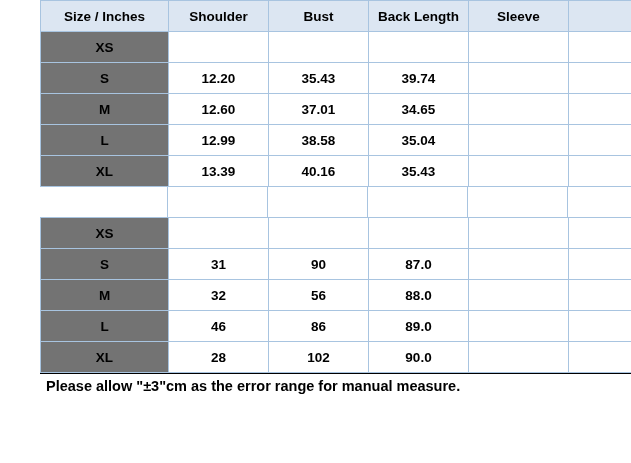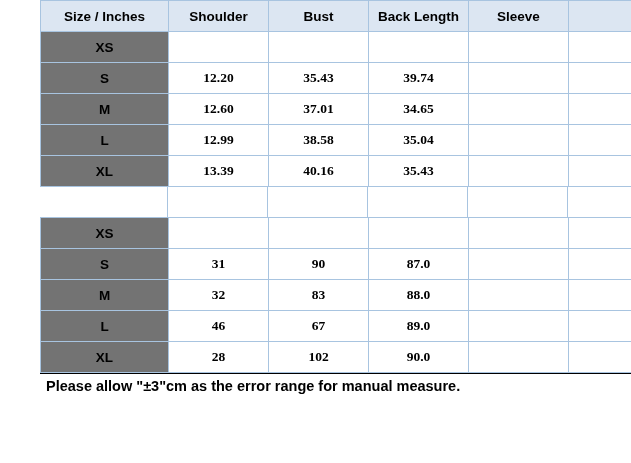--- a/index.html
+++ b/index.html
@@ -49,21 +49,20 @@
   }
   tr.head td.blank-tail {
     background: #dce6f2;
   }
   
   td.col-size {
     background: #737373;
   }
   td.data {
     background: #ffffff;
-    font-family: Liberation Serif, serif;
   }
   td.tail {
     background: #ffffff;
     border-top: 1px solid #a8c4e0;
     border-bottom: 1px solid #a8c4e0;
     border-right: none;
     border-left: 1px solid #a8c4e0;
   }
   
   .spacer {
@@ -195,29 +194,29 @@
         <td class="col-size">S</td>
         <td class="data">31</td>
         <td class="data">90</td>
         <td class="data">87.0</td>
         <td class="data"></td>
         <td class="tail"></td>
       </tr>
       <tr>
         <td class="col-size">M</td>
         <td class="data">32</td>
-        <td class="data">83</td>
+        <td class="data">56</td>
         <td class="data">88.0</td>
         <td class="data"></td>
         <td class="tail"></td>
       </tr>
       <tr>
         <td class="col-size">L</td>
         <td class="data">46</td>
-        <td class="data">67</td>
+        <td class="data">86</td>
         <td class="data">89.0</td>
         <td class="data"></td>
         <td class="tail"></td>
       </tr>
       <tr>
         <td class="col-size">XL</td>
         <td class="data">28</td>
         <td class="data">102</td>
         <td class="data">90.0</td>
         <td class="data"></td>

